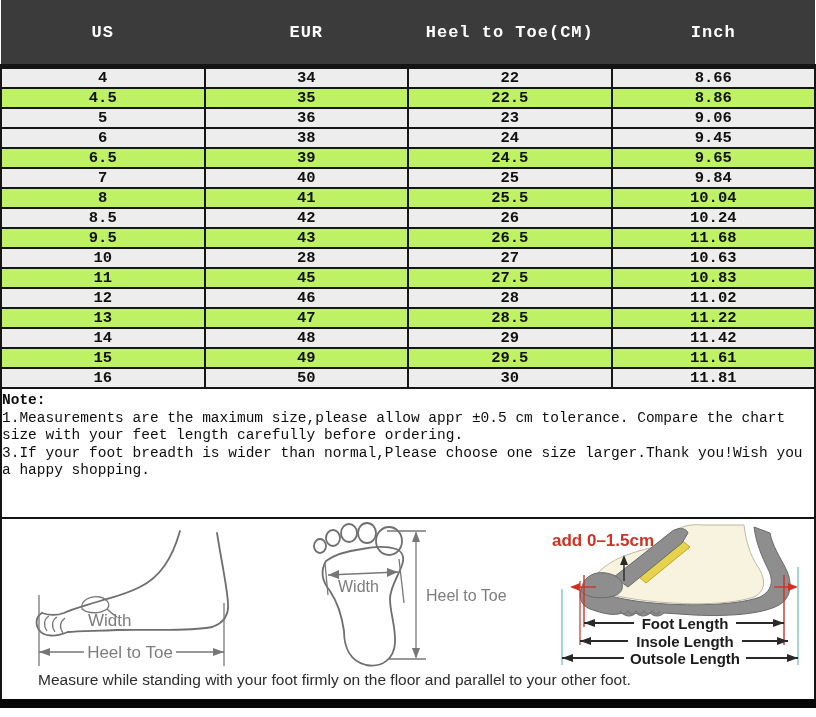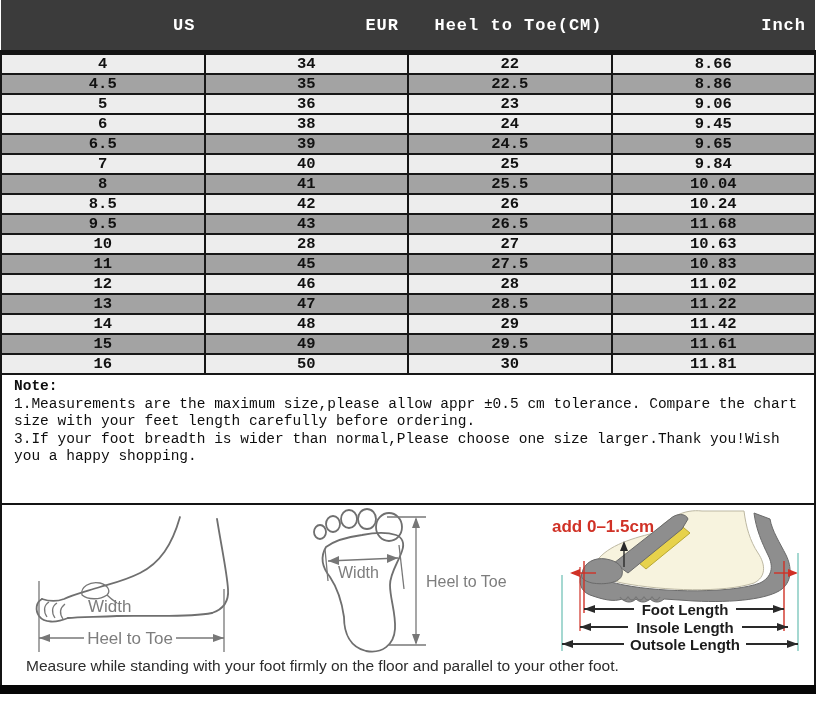--- a/index.html
+++ b/index.html
@@ -4,43 +4,43 @@
 <style>
   html,body{margin:0;padding:0;background:#ffffff;}
   body{width:816px;height:717px;overflow:hidden;font-family:"Liberation Sans",sans-serif;}
   .page{width:816px;height:717px;position:relative;background:#fff;}
 
   
   table.size-table{border-collapse:collapse;width:816px;table-layout:fixed;}
   table.size-table th{
     background:#3b3b3b;color:#ffffff;height:32px;
     font:bold 17px "Liberation Mono",monospace;letter-spacing:1px;
-    border:none;border-bottom:5px solid #141414;padding:9px;text-align:right;
+    border:none;border-bottom:5px solid #141414;padding:16px;text-align:center;
   }
   table.size-table td{
     height:17px;line-height:18px;padding:0;text-align:center;
     font:600 15.5px "Liberation Mono",monospace;color:#111;
     border:2px solid #161616;
   }
   tr.light td{background:#ededed;}
-  tr.dark td{background:#a3a3a3;}
+  tr.dark td{background:#bef264;}
 
   
   .lower{width:812px;border-left:2px solid #141414;border-right:2px solid #141414;}
   .notes{
     height:125px;border-bottom:2px solid #141414;overflow:hidden;
     font:500 14.5px "Liberation Mono",monospace;color:#0e0e0e;
-    line-height:17.6px;padding:3px 4px 0 12px;
+    line-height:17.6px;padding:3px 4px 0 0;
   }
   .notes .note-title{font-weight:600;}
   .diagrams{height:180px;position:relative;background:#fff;}
   .diag-row{display:flex;justify-content:space-between;align-items:flex-start;padding:0 2px;}
   .caption{
     font:400 15.5px "Liberation Sans",sans-serif;color:#2c2c2c;
-    padding-left:24px;margin-top:0px;
+    padding-left:36px;margin-top:0px;
   }
   .bottom-bar{width:816px;height:9px;background:#060606;}
 
   svg text{font-family:"Liberation Sans",sans-serif;}
   .diag-label{fill:#7d7d7d;font-size:17px;}
   .diag-label-sm{fill:#7d7d7d;font-size:16px;}
   .shoe-label{fill:#1c1c1c;font-size:15px;font-weight:bold;}
   .tol-label{fill:#d03126;font-size:17px;font-weight:bold;}
   .outline{stroke:#6f6f6f;stroke-width:1.8;fill:none;stroke-linecap:round;}
   .thin{stroke:#777;stroke-width:1.3;fill:none;}

